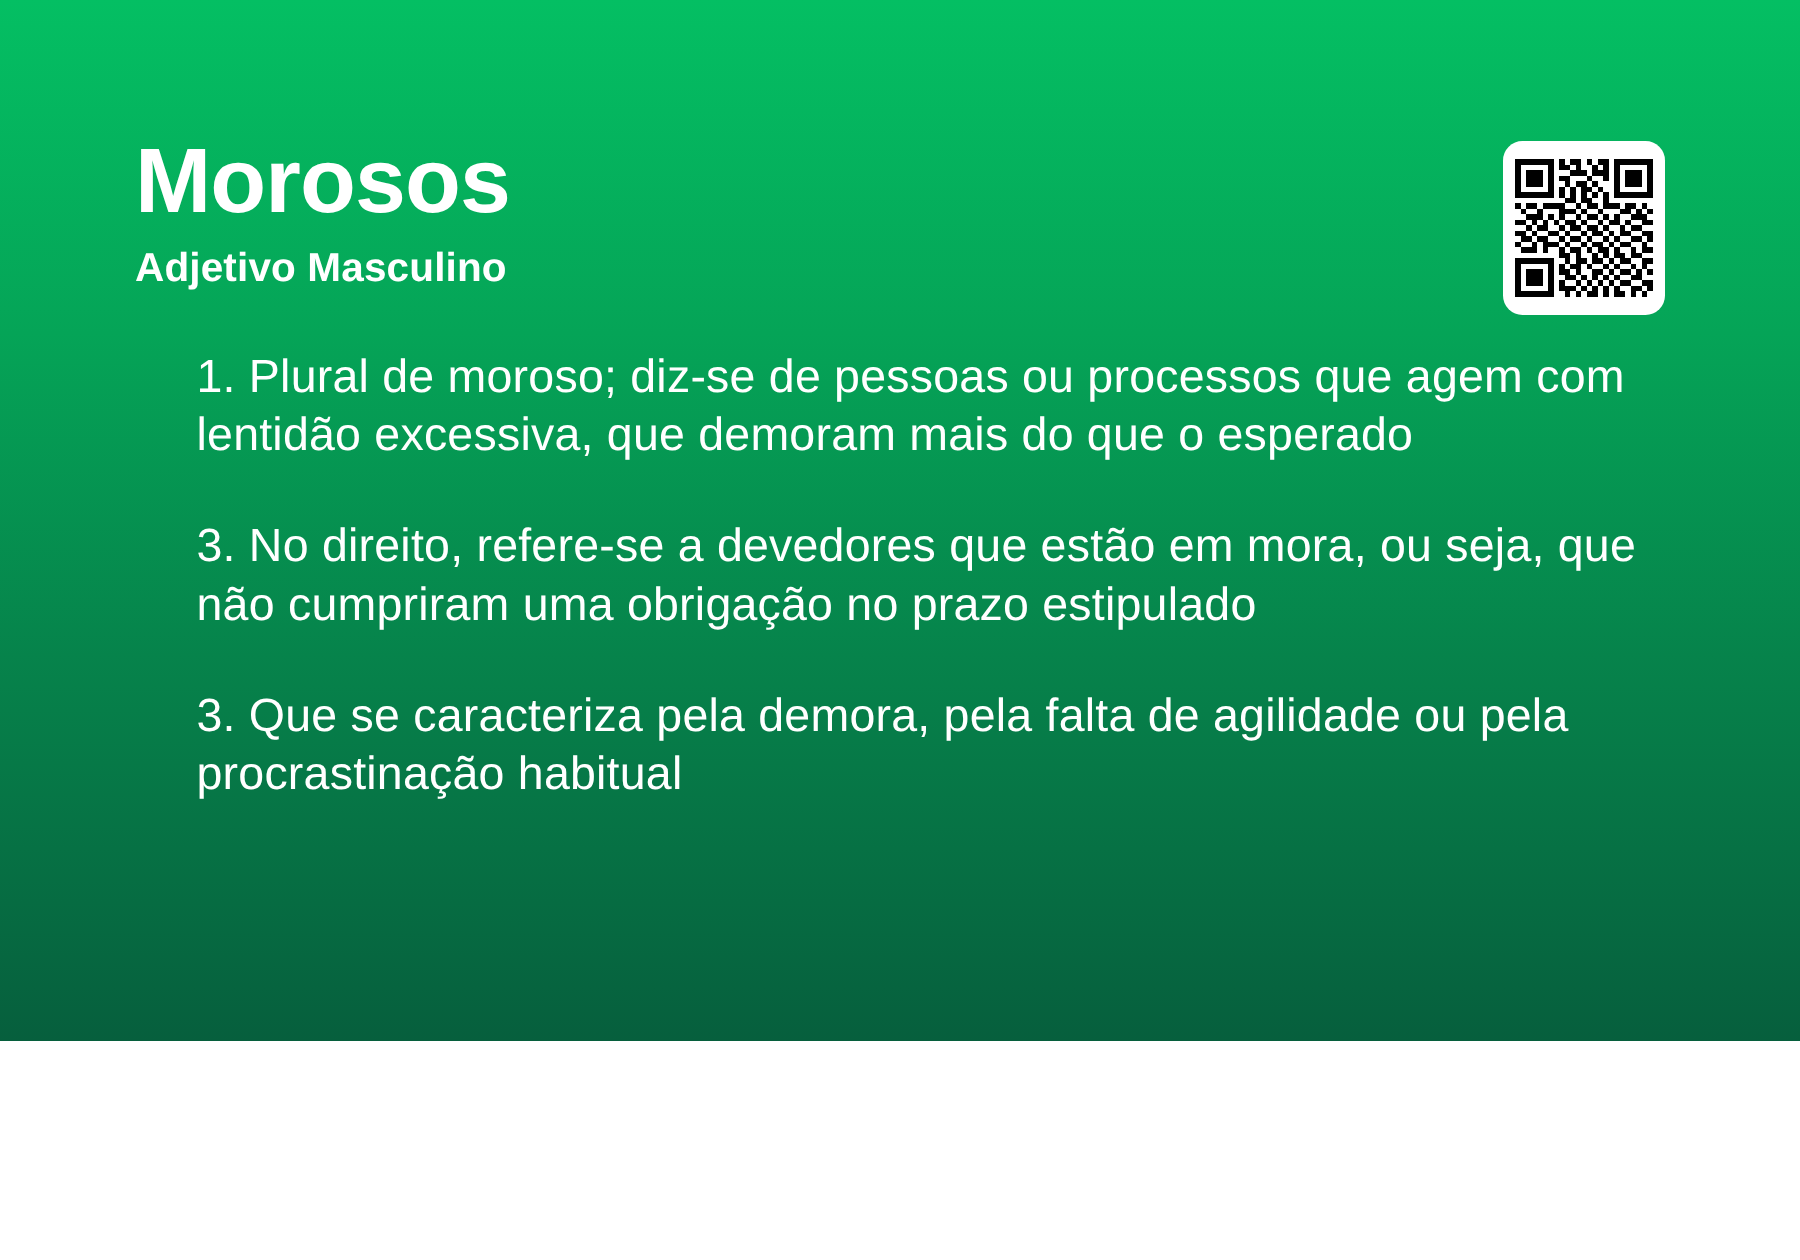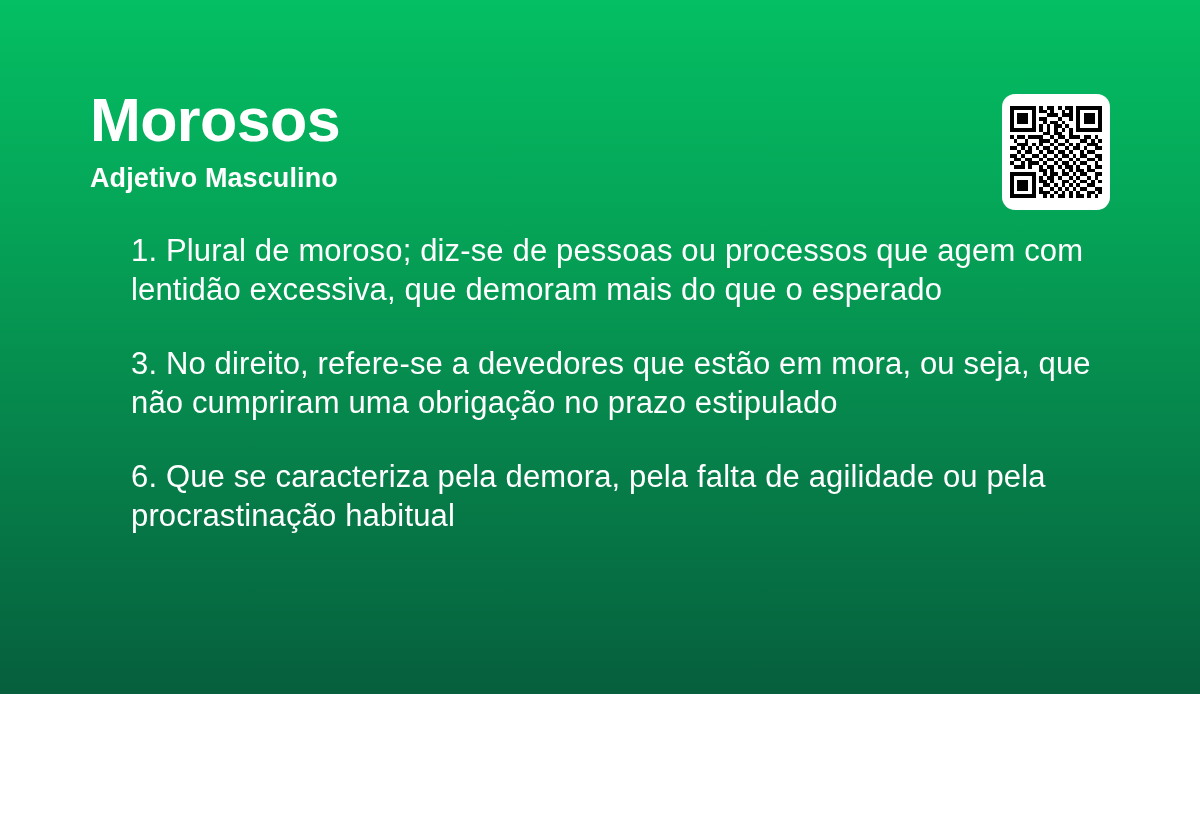--- a/index.html
+++ b/index.html
@@ -471,21 +471,21 @@
         <rect x="18" y="24" width="1" height="1" fill="#000000"></rect>
         <rect x="19" y="24" width="1" height="1" fill="#000000"></rect>
         <rect x="21" y="24" width="1" height="1" fill="#000000"></rect>
         <rect x="23" y="24" width="1" height="1" fill="#000000"></rect>
       </svg>
   </div>
 
   <div class="definitions" id="definitions">
       <p class="definition">1. Plural de moroso; diz-se de pessoas ou processos que agem com lentidão excessiva, que demoram mais do que o esperado</p>
       <p class="definition">3. No direito, refere-se a devedores que estão em mora, ou seja, que não cumpriram uma obrigação no prazo estipulado</p>
-      <p class="definition">6. Que se caracteriza pela demora, pela falta de agilidade ou pela procrastinação habitual</p>
+      <p class="definition">3. Que se caracteriza pela demora, pela falta de agilidade ou pela procrastinação habitual</p>
     </div>
 
   <div class="footer">
     <div class="logo-mark">
       <span class="logo-letter">e</span>
     </div>
     <div class="brand">escreva.ai</div>
   </div>
 
 </div>

